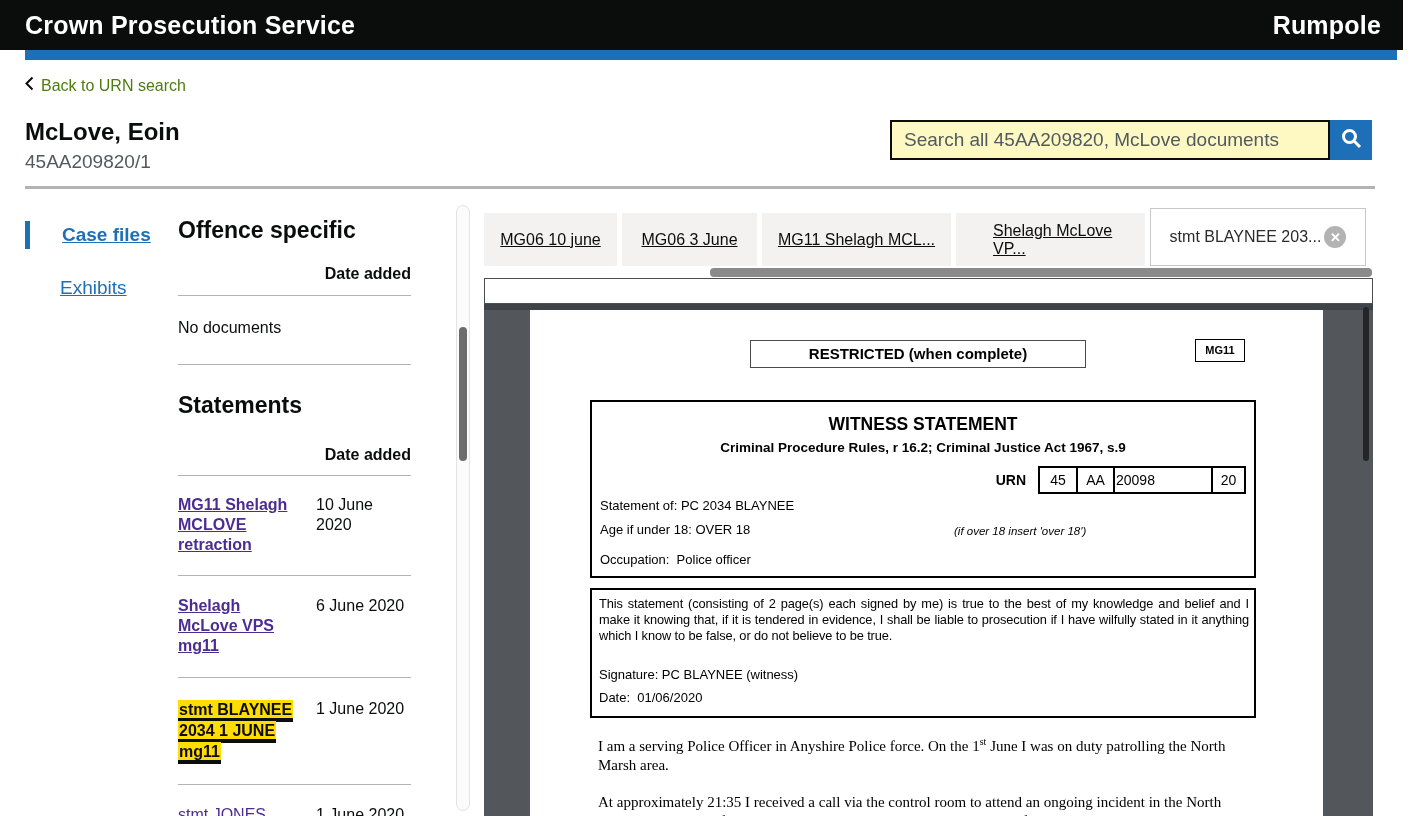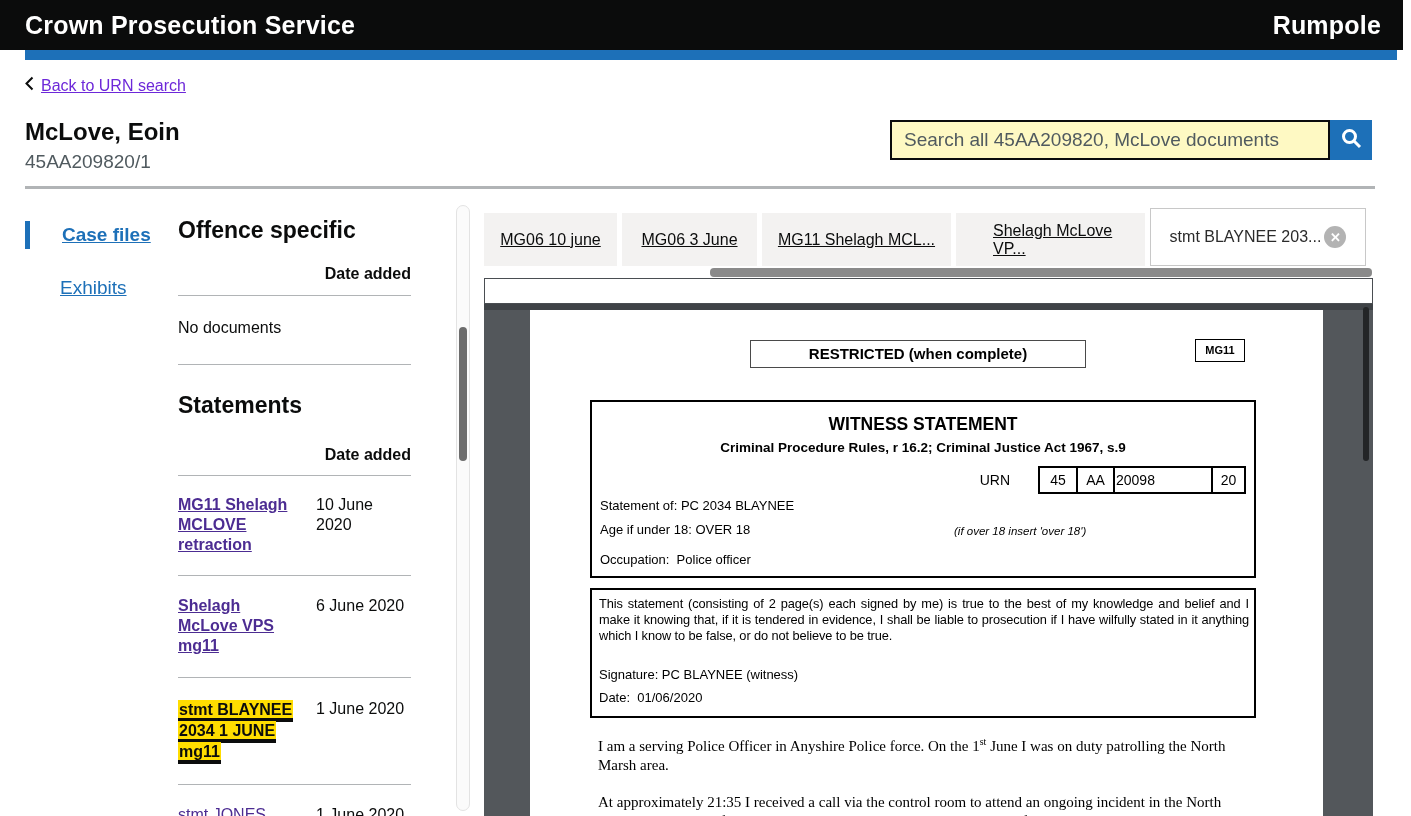--- a/index.html
+++ b/index.html
@@ -11,21 +11,21 @@
   a { cursor:pointer; }
 
   
   .topbar { position:absolute; left:0; top:0; width:1403px; height:50px; background:#0b0c0c;
             display:flex; align-items:center; justify-content:space-between; padding:0 22px 0 25px; }
   .brand, .appname { color:#fff; font-weight:bold; font-size:25px; letter-spacing:.2px; }
   .bluebar { position:absolute; left:25px; top:50px; width:1372px; height:10px; }
 
   
   .backlink { position:absolute; left:25px; top:76px; display:flex; align-items:center; gap:7px; font-size:16px; }
-  .backlink a { color:#6d28d9; text-decoration:underline; }
+  .backlink a { color:#4d7c0f; }
   .case-name { position:absolute; left:25px; top:118px; font-size:24px; font-weight:bold; }
   .case-ref  { position:absolute; left:25px; top:151px; font-size:19px; color:#505a5f; }
   .searchbar { position:absolute; left:890px; top:120px; display:flex; }
   .searchbar input { width:440px; height:40px; border:2px solid #0b0c0c; border-radius:0; outline:none;
                      font-size:19px; padding:0 12px; color:#0b0c0c; font-family:Liberation Sans, sans-serif; background:#fef9c3; }
   .searchbar input::placeholder { color:#505a5f; opacity:1; }
   .search-btn { width:42px; height:40px; background:#1d70b8; border:none; cursor:pointer;
                 display:flex; align-items:center; justify-content:center; }
   .divider { position:absolute; left:25px; top:186px; width:1350px; height:3px; background:#b1b4b6; }
 
@@ -89,21 +89,21 @@
   
   .page { position:absolute; left:46px; top:6px; width:793px; height:560px; background:#fff; color:#000; }
   .restricted { position:absolute; left:220px; top:30px; width:336px; height:28px; border:1px solid #4a4a4a;
                 text-align:center; line-height:26px; font-weight:bold; font-size:15px; }
   .mg11box { position:absolute; left:665px; top:29px; width:50px; height:23px; border:1px solid #000;
              text-align:center; line-height:21px; font-weight:bold; font-size:11px; }
   .wbox { position:absolute; left:60px; top:90px; width:666px; height:178px; border:2px solid #000; font-size:13px; }
   .wtitle { text-align:center; margin-top:12px; font-size:17.5px; font-weight:bold; }
   .wsub { text-align:center; margin-top:5px; font-size:13.5px; font-weight:bold; }
   .urnrow { position:absolute; right:8px; top:64px; display:flex; align-items:center; font-size:14px; }
-  .urnlabel { margin-right:28px; }
+  .urnlabel { margin-right:12px;font-weight:bold; }
   .urncells { display:flex; border:2px solid #000; height:28px; line-height:24px; }
   .urncell { text-align:center; border-left:2px solid #000; }
   .urncell:first-child { border-left:none; }
   .u0 { width:36px; } .u1 { width:37px; } .u2 { width:98px; text-align:left; padding-left:1px; } .u3 { width:33px; }
   .wline { position:absolute; left:8px; white-space:pre-wrap; }
   .w-sof { top:96px; } .w-age { top:120px; } .w-occ { top:150px; }
   .w-note { position:absolute; left:362px; top:123px; font-style:italic; font-size:11.5px; }
   .dbox { position:absolute; left:60px; top:278px; width:666px; height:130px; border:2px solid #000; font-size:13px; }
   .decl { position:absolute; left:7px; top:6px; width:650px; text-align:justify; line-height:16px;
           font-size:12.8px; letter-spacing:-0.1px; }

